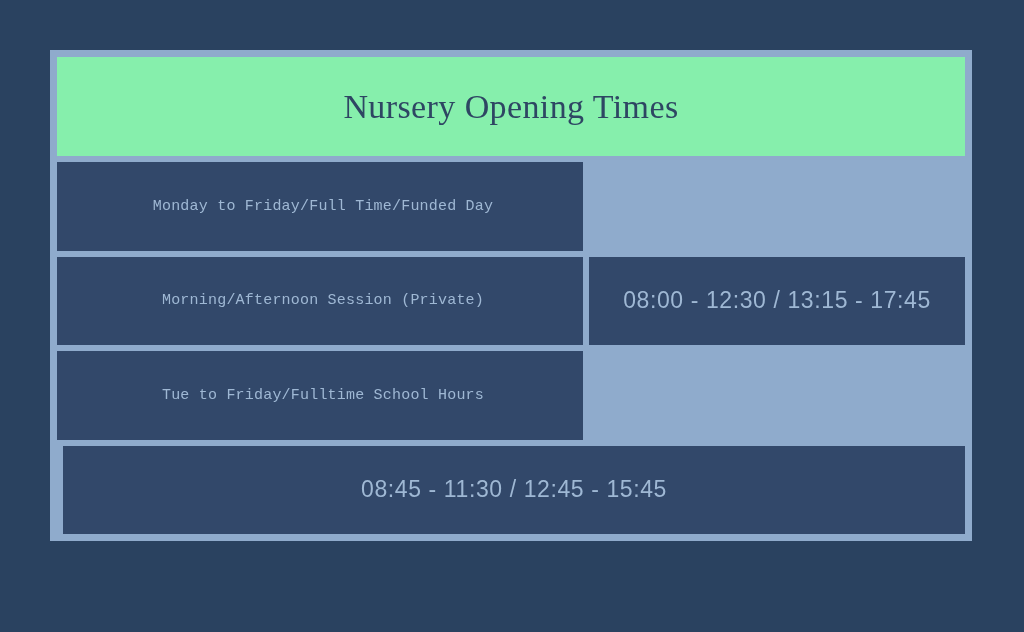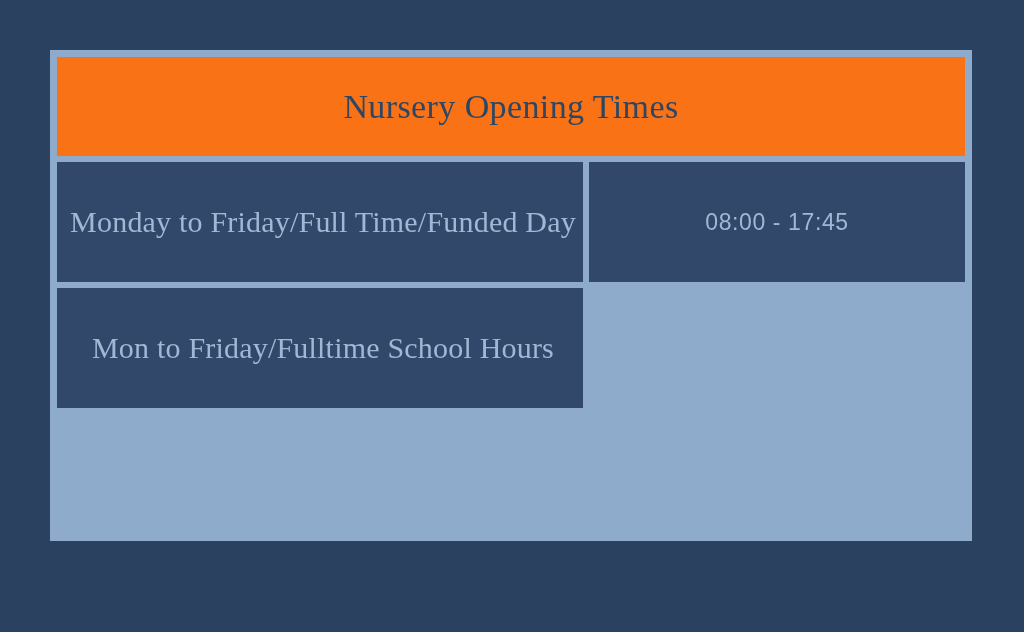--- a/index.html
+++ b/index.html
@@ -22,21 +22,21 @@
     height: 491px;
     background: #8fabcc;
     box-sizing: border-box;
     padding: 7px;
     display: flex;
     flex-direction: column;
   }
 
   #card-header {
     flex: 0 0 99px;
-    background: #f97316;
+    background: #86efac;
     display: flex;
     align-items: center;
     justify-content: center;
     box-sizing: border-box;
   }
 
   #card-title {
     font-family: "Liberation Serif", "DejaVu Serif", serif;
     font-size: 34px;
     font-weight: 400;
@@ -67,22 +67,22 @@
     display: flex;
     align-items: center;
     justify-content: center;
     box-sizing: border-box;
     min-width: 0;
     padding: 0 10px;
   }
 
   .cell-label {
     flex: 0 0 526px;
-    font-family: Liberation Serif, serif;
-    font-size: 30px;
+    font-family: Liberation Mono, monospace;
+    font-size: 15px;
     color: #9fb8d4;
     letter-spacing: 0.2px;
     white-space: nowrap;
     padding-left: 16px;
   }
 
   .cell-time {
     flex: 1 1 auto;
     margin-left: 6px;
     font-family: "Liberation Sans", sans-serif;
@@ -98,25 +98,29 @@
 <div id="schedule-card">
 
   <div id="card-header">
     <div id="card-title">Nursery Opening Times</div>
   </div>
 
   <div id="schedule-table">
 
     <div class="schedule-row">
       <div class="cell cell-label">Monday to Friday/Full Time/Funded Day</div>
-      <div class="cell cell-time">08:00 - 17:45</div>
-    </div>
-
-
-    <div class="schedule-row">
-      <div class="cell cell-label">Mon to Friday/Fulltime School Hours</div>
     </div>
 
     <div class="schedule-row">
+      <div class="cell cell-label">Morning/Afternoon Session (Private)</div>
+      <div class="cell cell-time">08:00 - 12:30 / 13:15 - 17:45</div>
+    </div>
+
+    <div class="schedule-row">
+      <div class="cell cell-label">Tue to Friday/Fulltime School Hours</div>
+    </div>
+
+    <div class="schedule-row">
+      <div class="cell cell-time">08:45 - 11:30 / 12:45 - 15:45</div>
     </div>
 
   </div>
 </div>
 
 </body></html>

